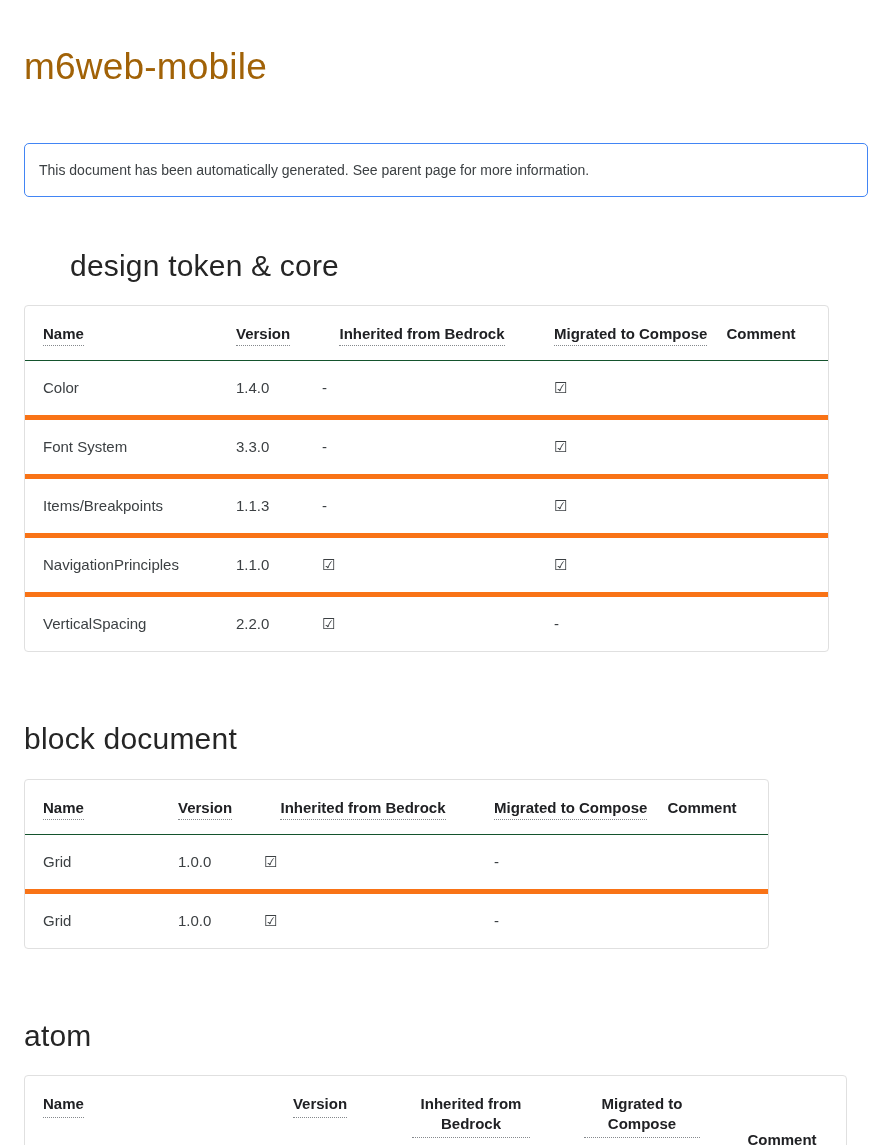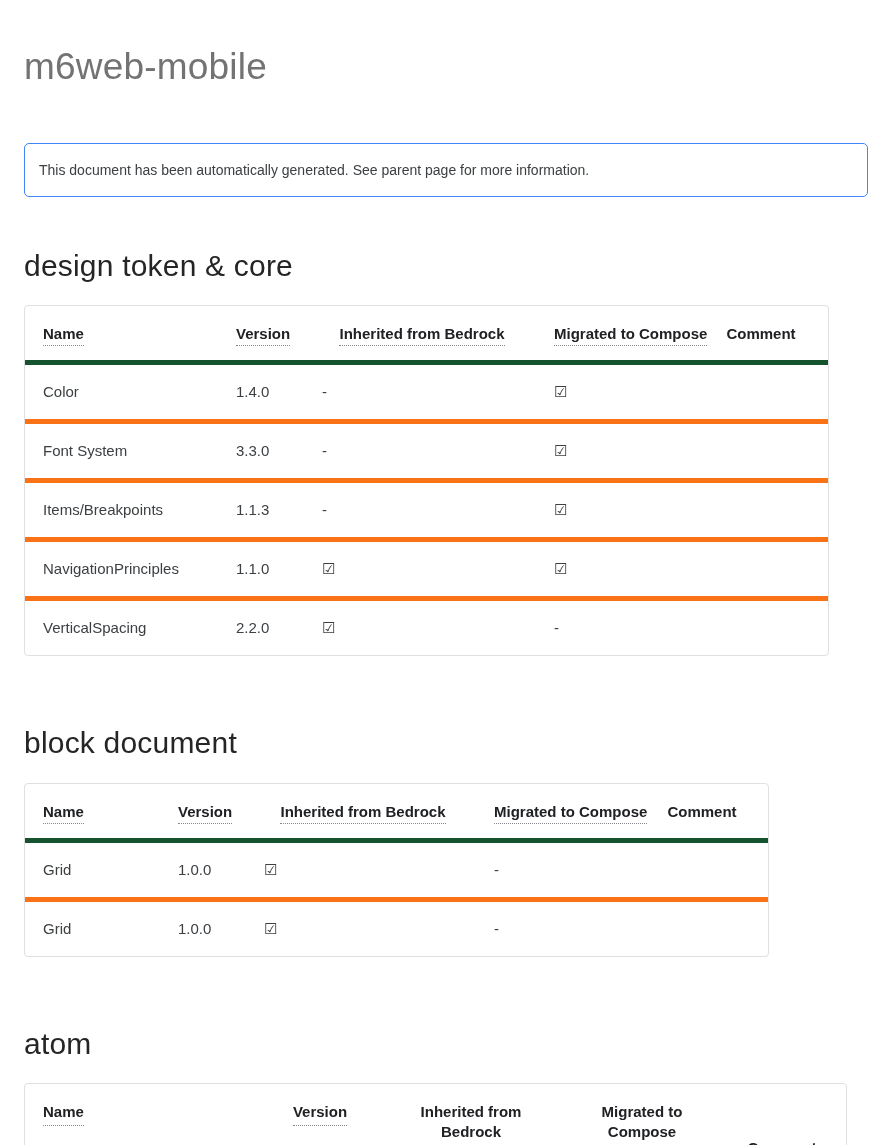--- a/index.html
+++ b/index.html
@@ -12,21 +12,21 @@
     font-family: "Liberation Sans", sans-serif;
     color: #3c4043;
   }
   main { padding: 0 0 0 24px; }
 
   h1.page-title {
     margin: 46px 0 8px 0;
     font-size: 37px;
     line-height: 1.15;
     font-weight: 300;
-    color: #737373;
+    color: #a16207;
     letter-spacing: 0.2px;
   }
 
   .notice {
     box-sizing: border-box;
     width: 844px;
     margin-top: 54px;
     border: 1px solid #4285f4;
     border-radius: 5px;
     padding: 16px 14px;
@@ -37,21 +37,21 @@
   }
 
   section h2.section-heading {
     margin: 70px 0 22px 0;
     font-size: 30px;
     line-height: 1.15;
     font-weight: 300;
     color: #252525;
     letter-spacing: 0.2px;
   }
-  section:first-of-type h2.section-heading { margin-top: 52px; }
+  section:first-of-type h2.section-heading { margin-top: 52px; margin-left: 46px; }
 
   .table-wrap {
     box-sizing: border-box;
     border: 1px solid #e0e0e0;
     border-radius: 4px;
     overflow: hidden;
     background: #fff;
   }
   table.data-table {
     border-collapse: collapse;
@@ -59,21 +59,21 @@
     width: 100%;
     font-size: 15px;
     color: #3c4043;
   }
   table.data-table th {
     font-weight: 700;
     color: #202124;
     text-align: center;
     vertical-align: top;
     padding: 18px 16px 16px 16px;
-    border-bottom: 5px solid #14532d;
+    border-bottom: 1px solid #14532d;
     line-height: 20px;
   }
   table.data-table td {
     vertical-align: middle;
     padding: 17px 16px;
     line-height: 20px;
   }
   table.data-table tbody tr + tr td { border-top: 5px solid #f97316; }
   table.data-table th:first-child,
   table.data-table td:first-child { text-align: left; padding-left: 18px; }

